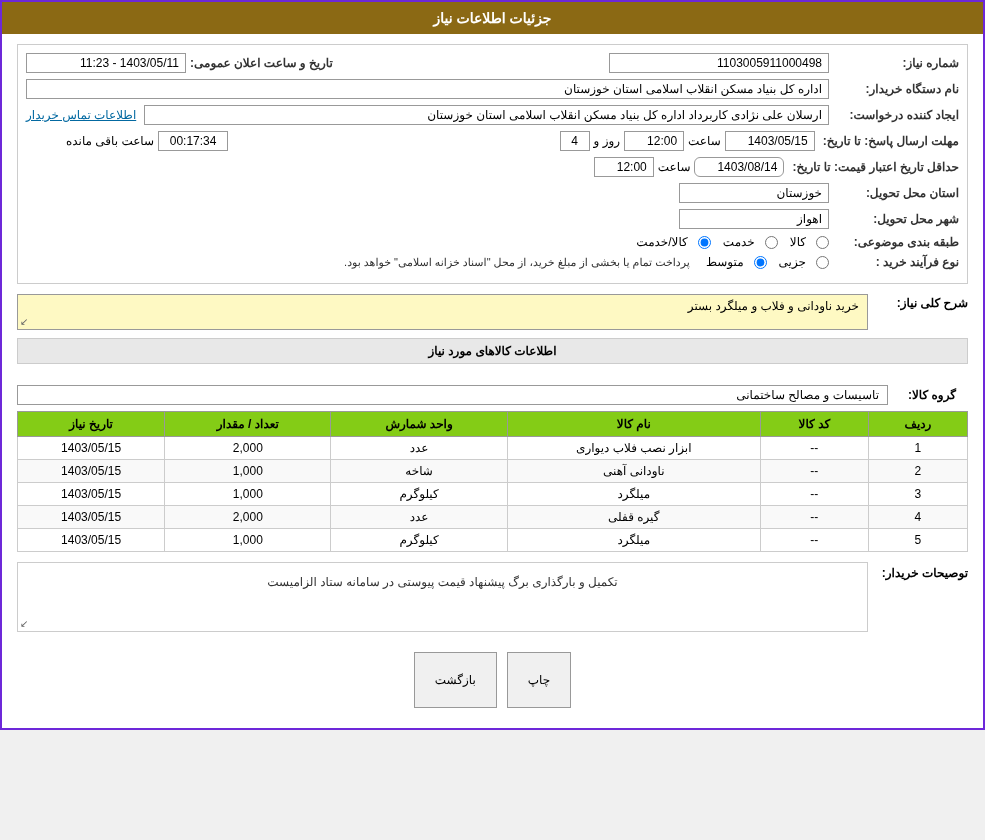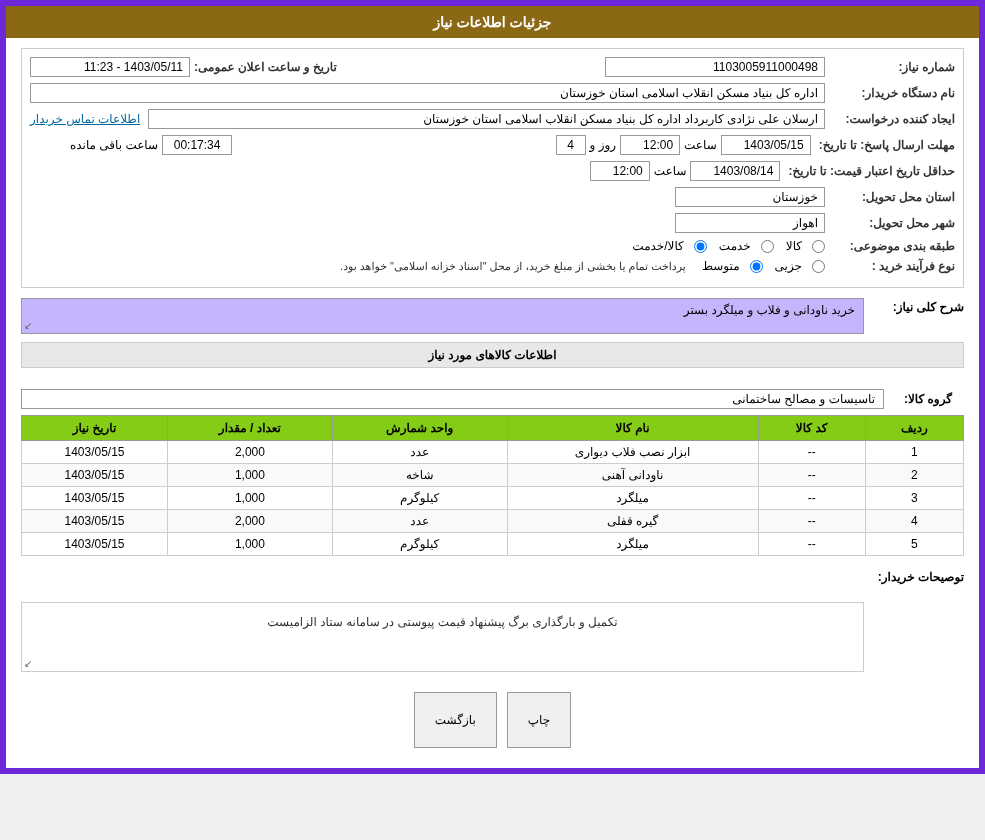--- a/index.html
+++ b/index.html
@@ -6,21 +6,21 @@
     body {
       font-family: Tahoma, Arial, sans-serif;
       font-size: 12px;
       background: #f0f0f0;
       direction: rtl;
     }
     .page-wrapper {
       width: 985px;
       margin: 0 auto;
       background: #fff;
-      border: 6px solid #6d28d9;
+      border: 2px solid #6d28d9;
     }
     .page-header {
       background: #8B6914;
       color: #fff;
       text-align: center;
       padding: 8px 0;
       font-size: 14px;
       font-weight: bold;
     }
     .content {
@@ -124,21 +124,21 @@
       font-weight: bold;
       white-space: nowrap;
       min-width: 100px;
       text-align: right;
       padding-left: 8px;
       padding-top: 2px;
     }
     .shrh-box {
       flex: 1;
       border: 1px solid #999;
-      background: #c4b5fd;
+      background: #fef9c3;
       min-height: 36px;
       padding: 4px 8px;
       position: relative;
     }
     .small-arrow {
       font-size: 10px;
       color: #666;
       position: absolute;
       bottom: 2px;
       left: 2px;
@@ -202,21 +202,21 @@
         <span class="value-box" style="min-width:60px;">12:00</span>
         <span style="padding:0 4px;">روز و</span>
         <span class="value-box" style="min-width:30px;text-align:center;">4</span>
         <span style="flex:1;"></span>
         <span class="value-box" style="min-width:70px;text-align:center;">00:17:34</span>
         <span style="padding:0 4px;margin-left:36px;">ساعت باقی مانده</span>
       </div>
 
       <div class="info-row">
         <span class="label">حداقل تاریخ اعتبار قیمت: تا تاریخ:</span>
-        <span class="value-box" style="min-width:90px;">1403/08/14</span>
+        <span class="value-box" style="min-width:90px;border-radius:6px;">1403/08/14</span>
         <span style="padding:0 4px;">ساعت</span>
         <span class="value-box" style="min-width:60px;">12:00</span>
       </div>
 
       <div class="info-row">
         <span class="label">استان محل تحویل:</span>
         <span class="value-box" style="min-width:150px;">خوزستان</span>
       </div>
 
       <div class="info-row">
@@ -328,21 +328,21 @@
       <td>کیلوگرم</td>
       <td>1,000</td>
       <td>1403/05/15</td>
     </tr>
           </tbody>
       </table>
     </div>
 
     <div style="display:flex; align-items:flex-start; margin-bottom:10px;">
       <span style="font-weight:bold; white-space:nowrap; min-width:100px; text-align:right; padding-left:8px; padding-top:4px;">توصیحات خریدار:</span>
-      <div style="flex:1; border:1px solid #ccc; padding:4px; min-height:70px; position:relative; background:#fff;margin-top:36px;">
+      <div style="flex:1; border:1px solid #ccc; padding:4px; min-height:70px; position:relative; background:#fff;">
         <div style="text-align:center; padding:8px; color:#333;">تکمیل و بارگذاری برگ پیشنهاد قیمت پیوستی در سامانه ستاد الزامیست</div>
         <span style="font-size:10px; color:#666; position:absolute; bottom:2px; left:2px;">↙</span>
       </div>
     </div>
 
     <div class="button-row">
       <button class="btn">چاپ</button>
       <button class="btn">بازگشت</button>
     </div>
 

